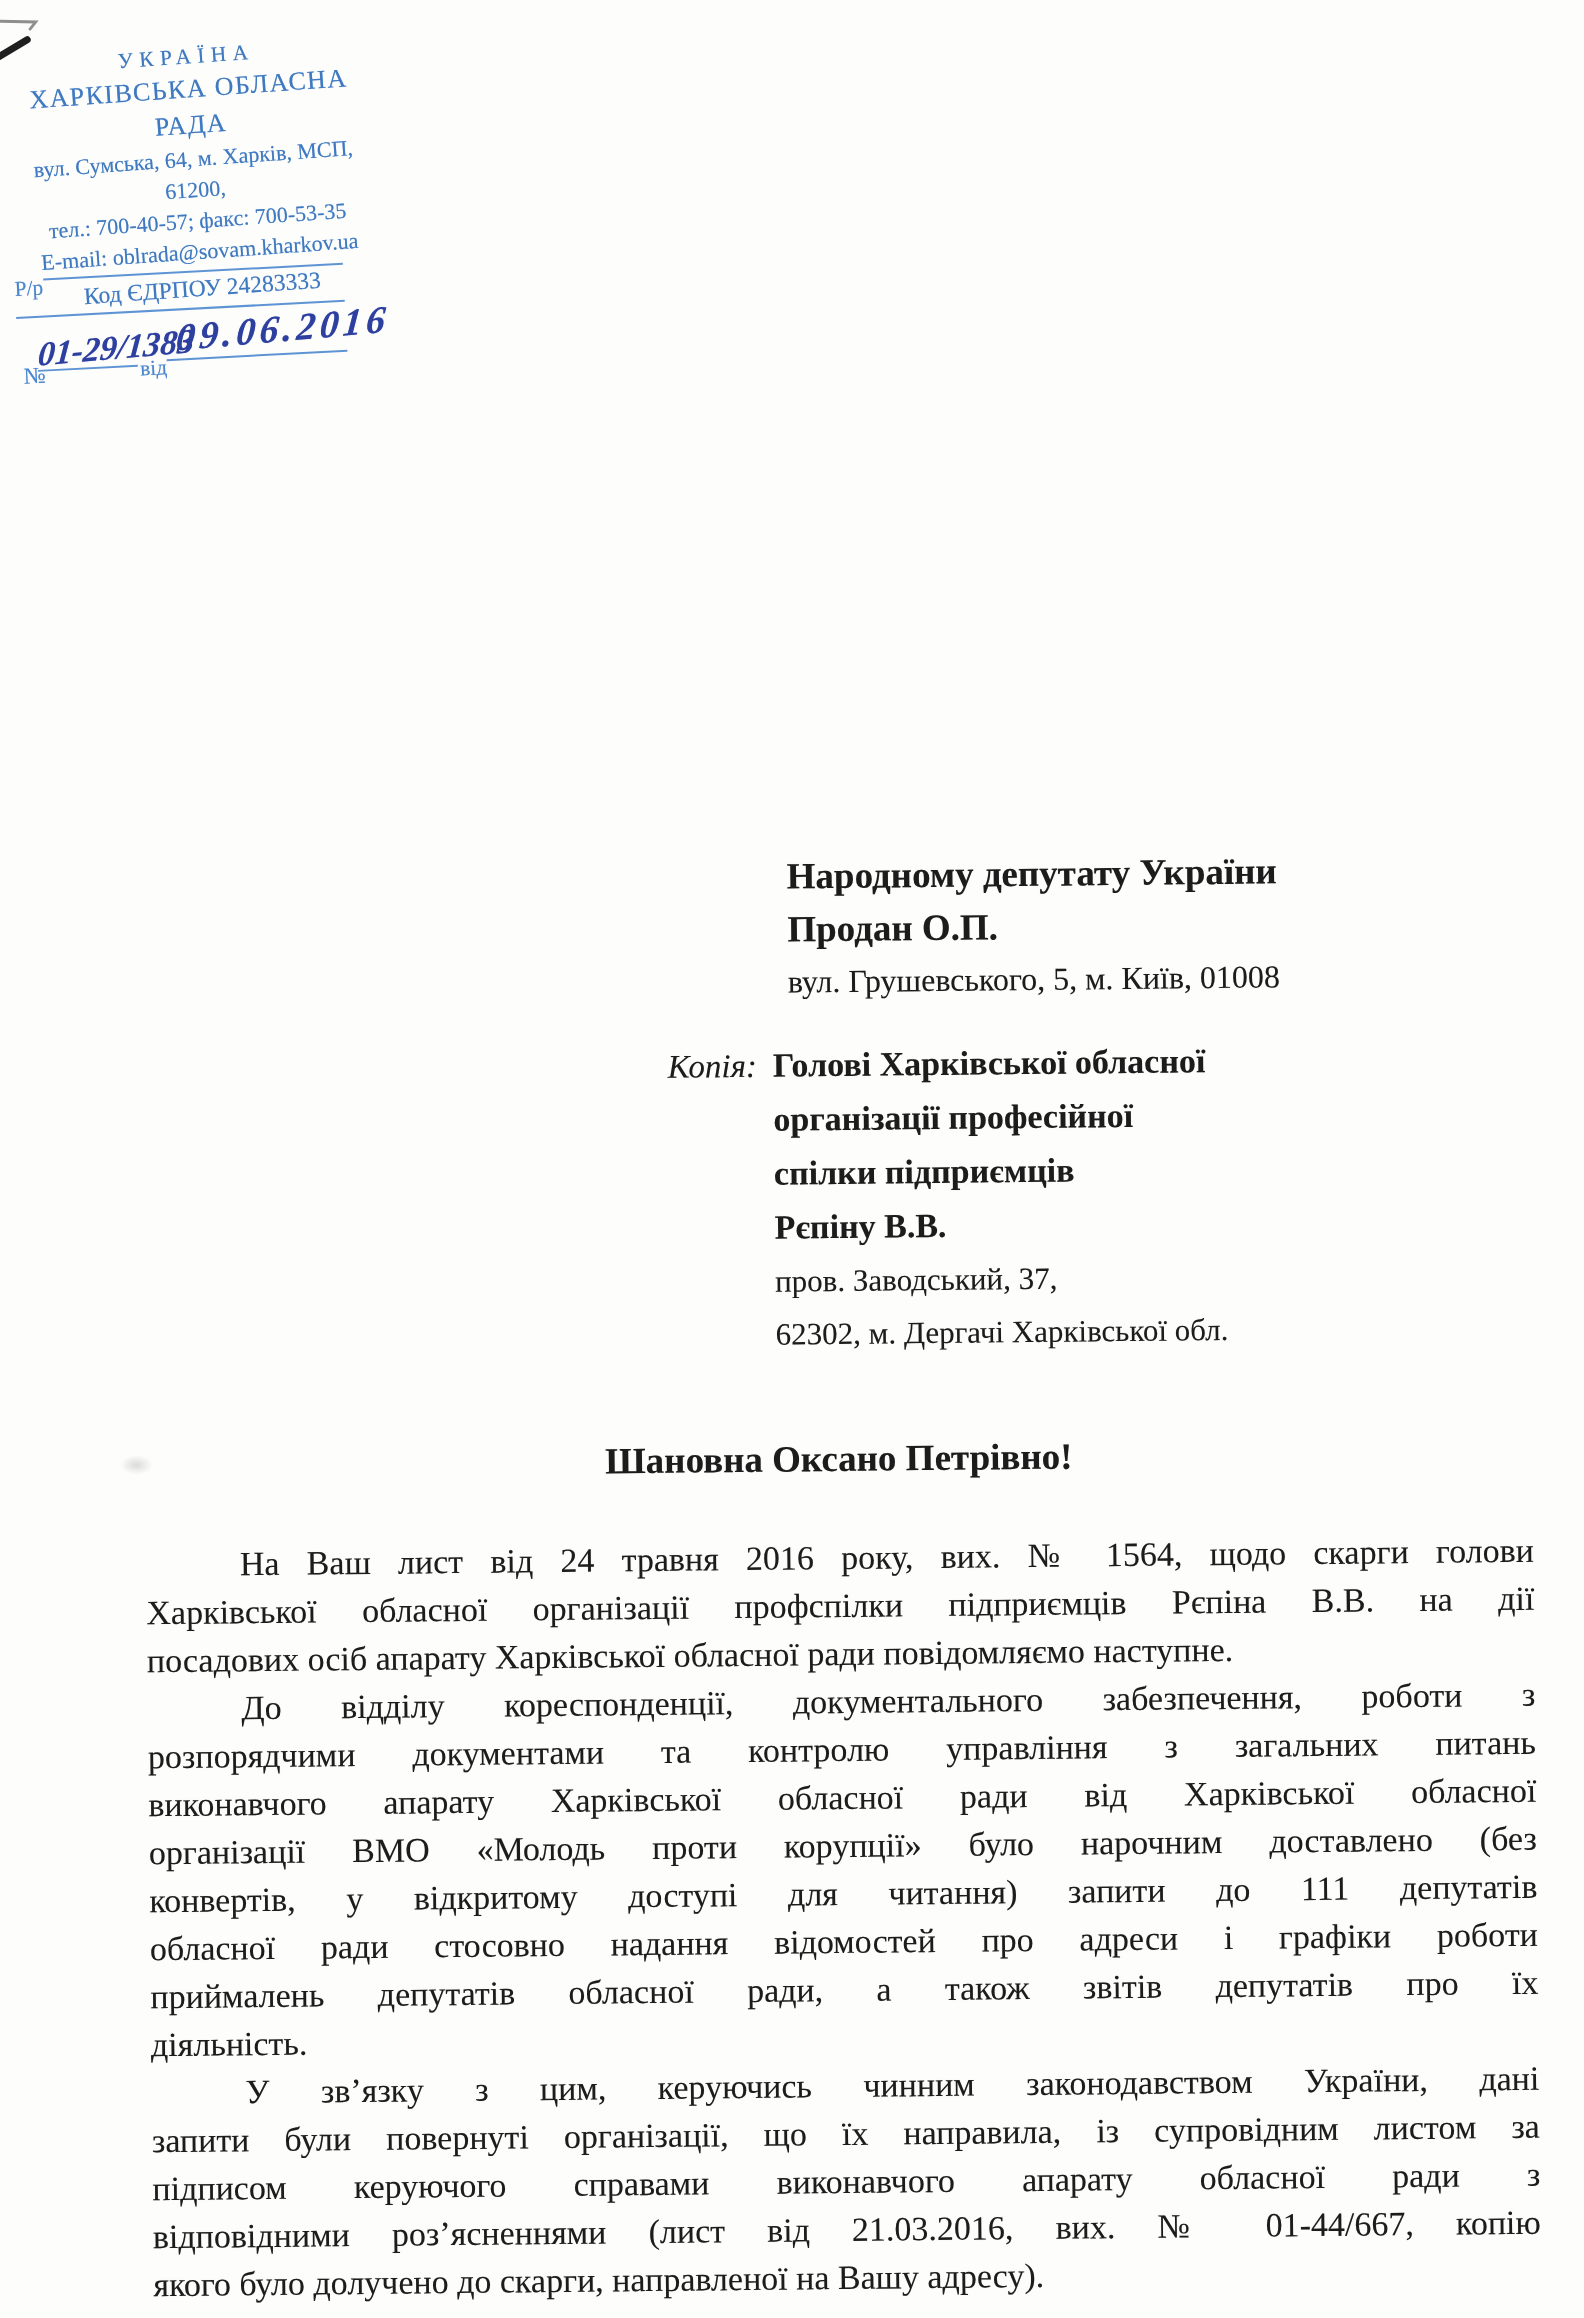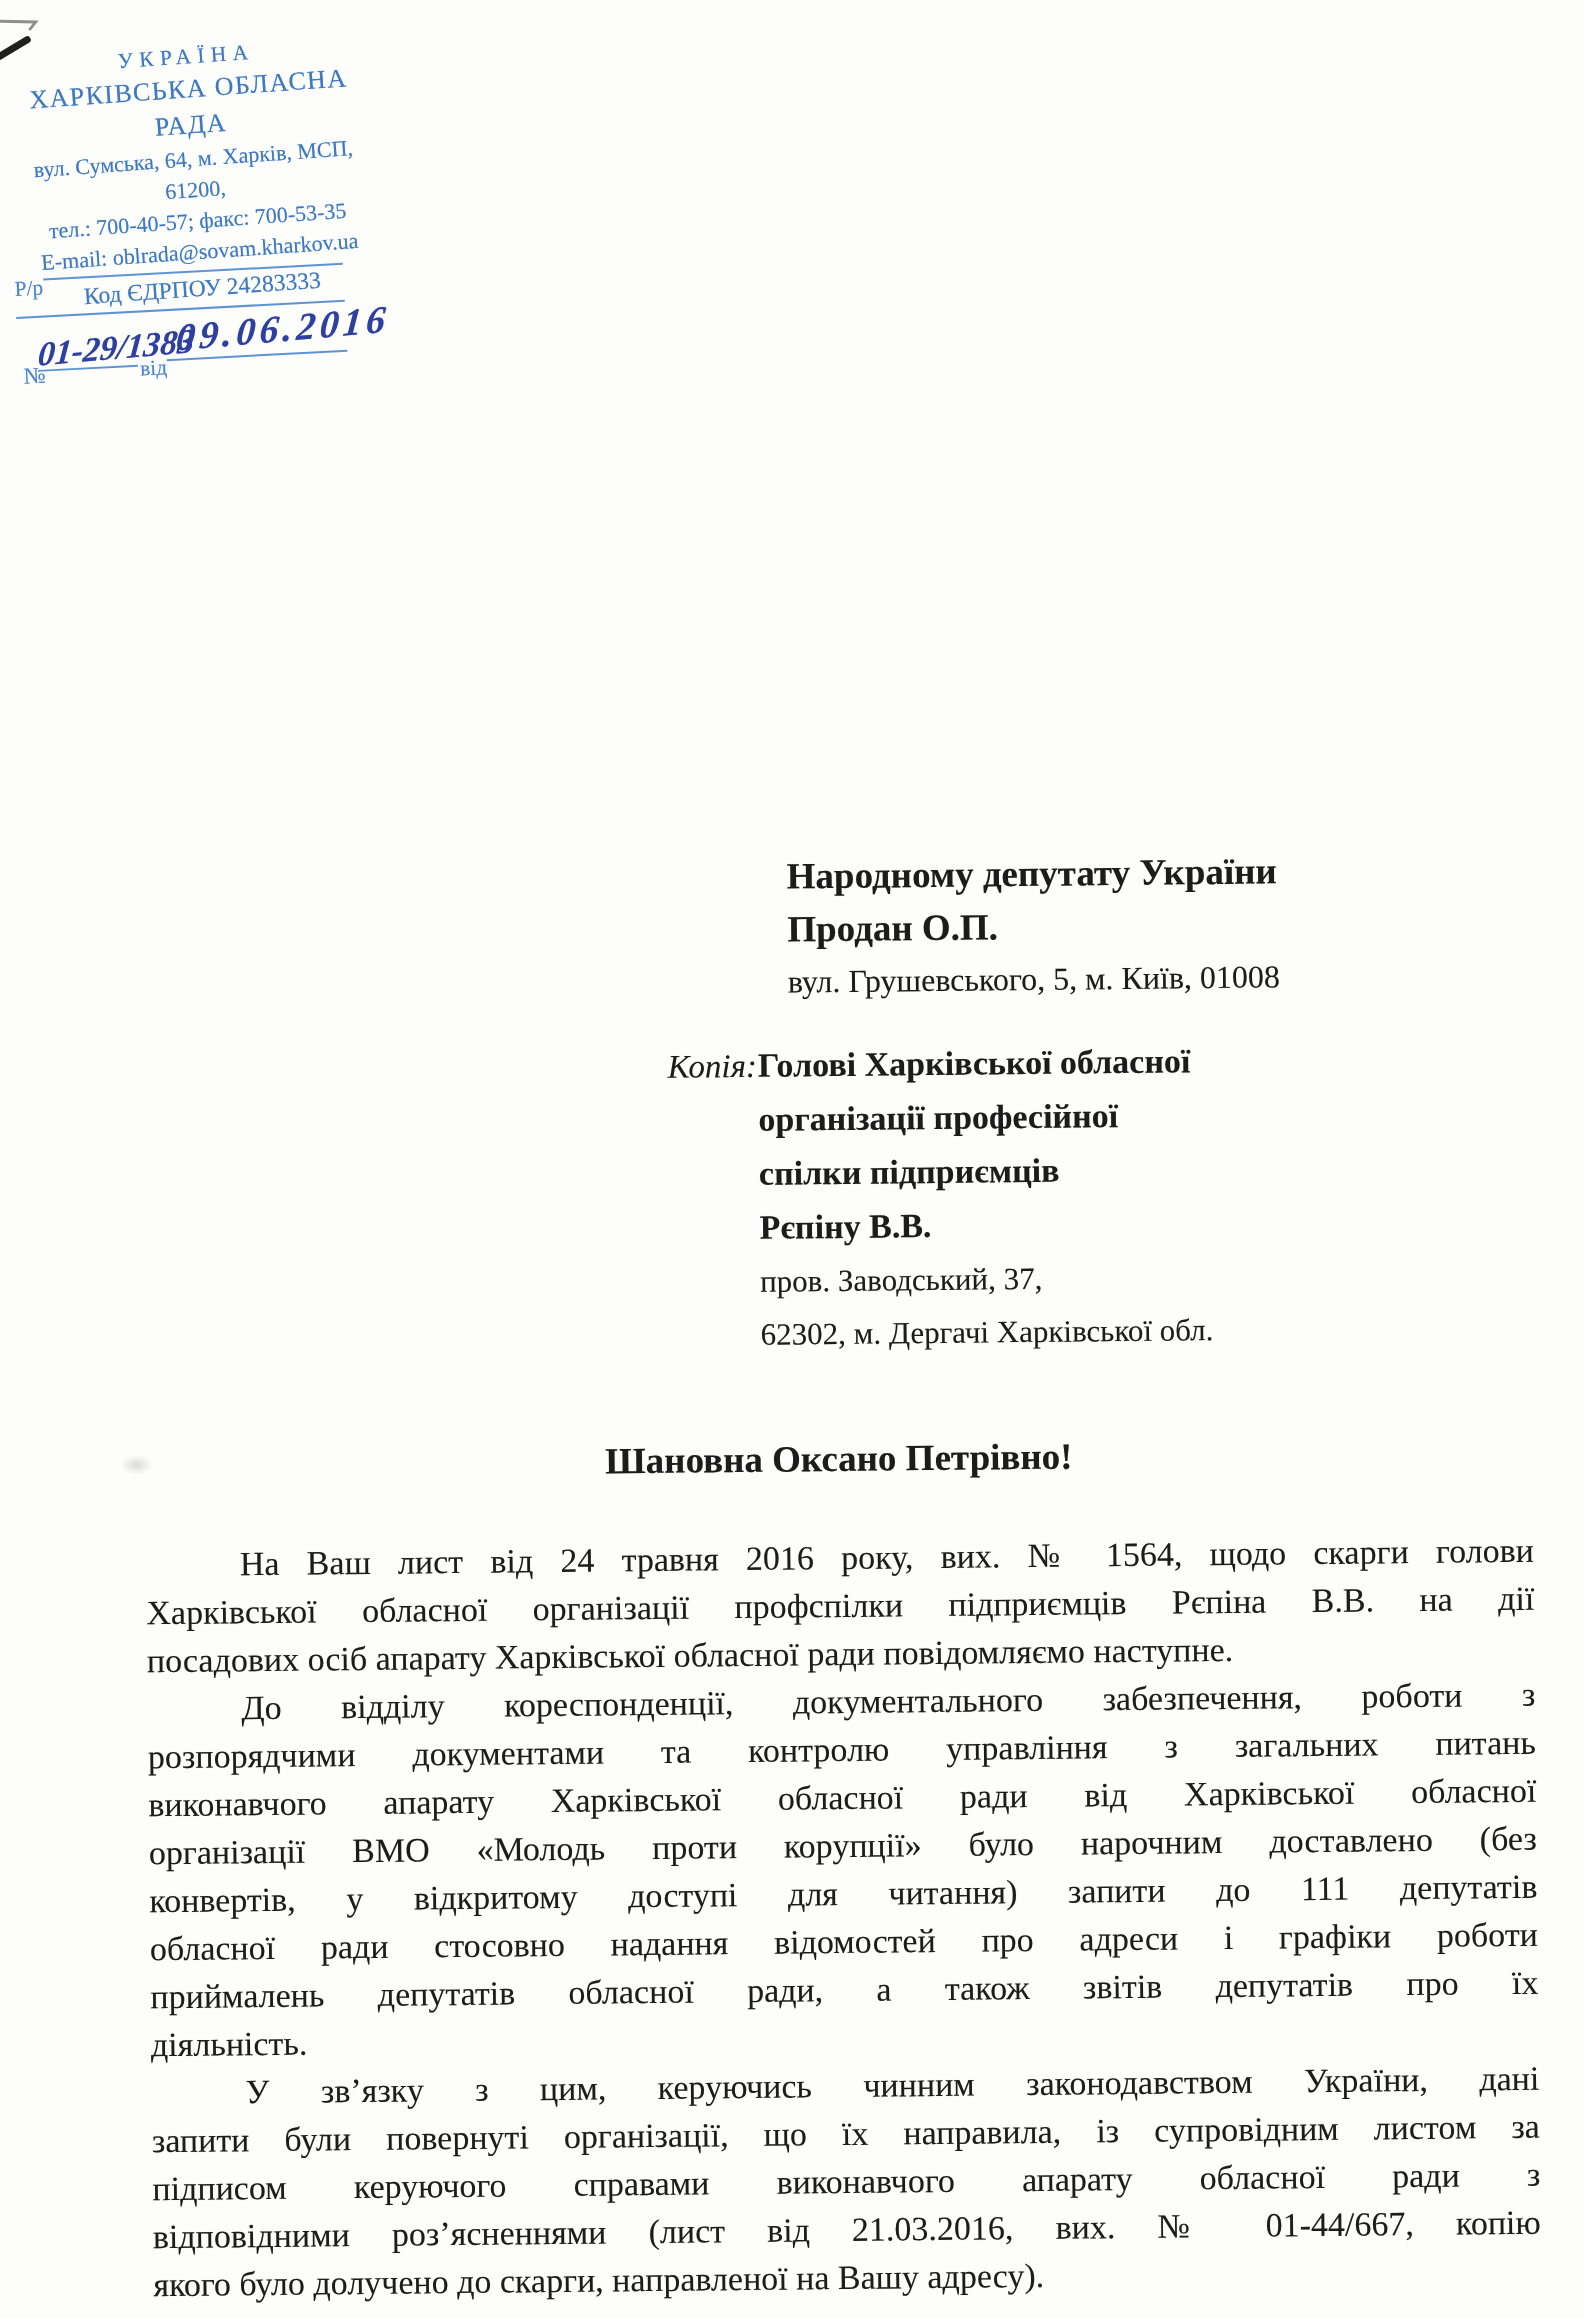--- a/index.html
+++ b/index.html
@@ -63,21 +63,21 @@
   .content{
     position:absolute;left:146px;top:843px;width:1388px;
     transform:rotate(-0.6deg);
     text-shadow:0 0 0.7px rgba(0,0,0,.30);
   }
   .recipient{margin:5.7px 0 0 648px;}
   .recipient .bold-line{font-size:37px;font-weight:bold;line-height:53px;}
   .recipient .addr-line{font-size:32px;line-height:53px;}
 
   .kopiya{margin:30px 0 0 527px;display:flex;align-items:flex-start;}
-  .kopiya-label{font-style:italic;font-size:33px;line-height:54px;margin-right:1px;white-space:nowrap;}
+  .kopiya-label{font-style:italic;font-size:33px;line-height:54px;margin-right:16px;white-space:nowrap;}
   .kopiya .bold-line{font-size:34px;font-weight:bold;line-height:54px;}
   .kopiya .addr-line{font-size:31px;line-height:53px;}
 
   .salutation{
     margin-top:77px;
     text-align:center;
     font-size:37px;font-weight:bold;
   }
 
   .paragraphs{margin-top:54px;}

